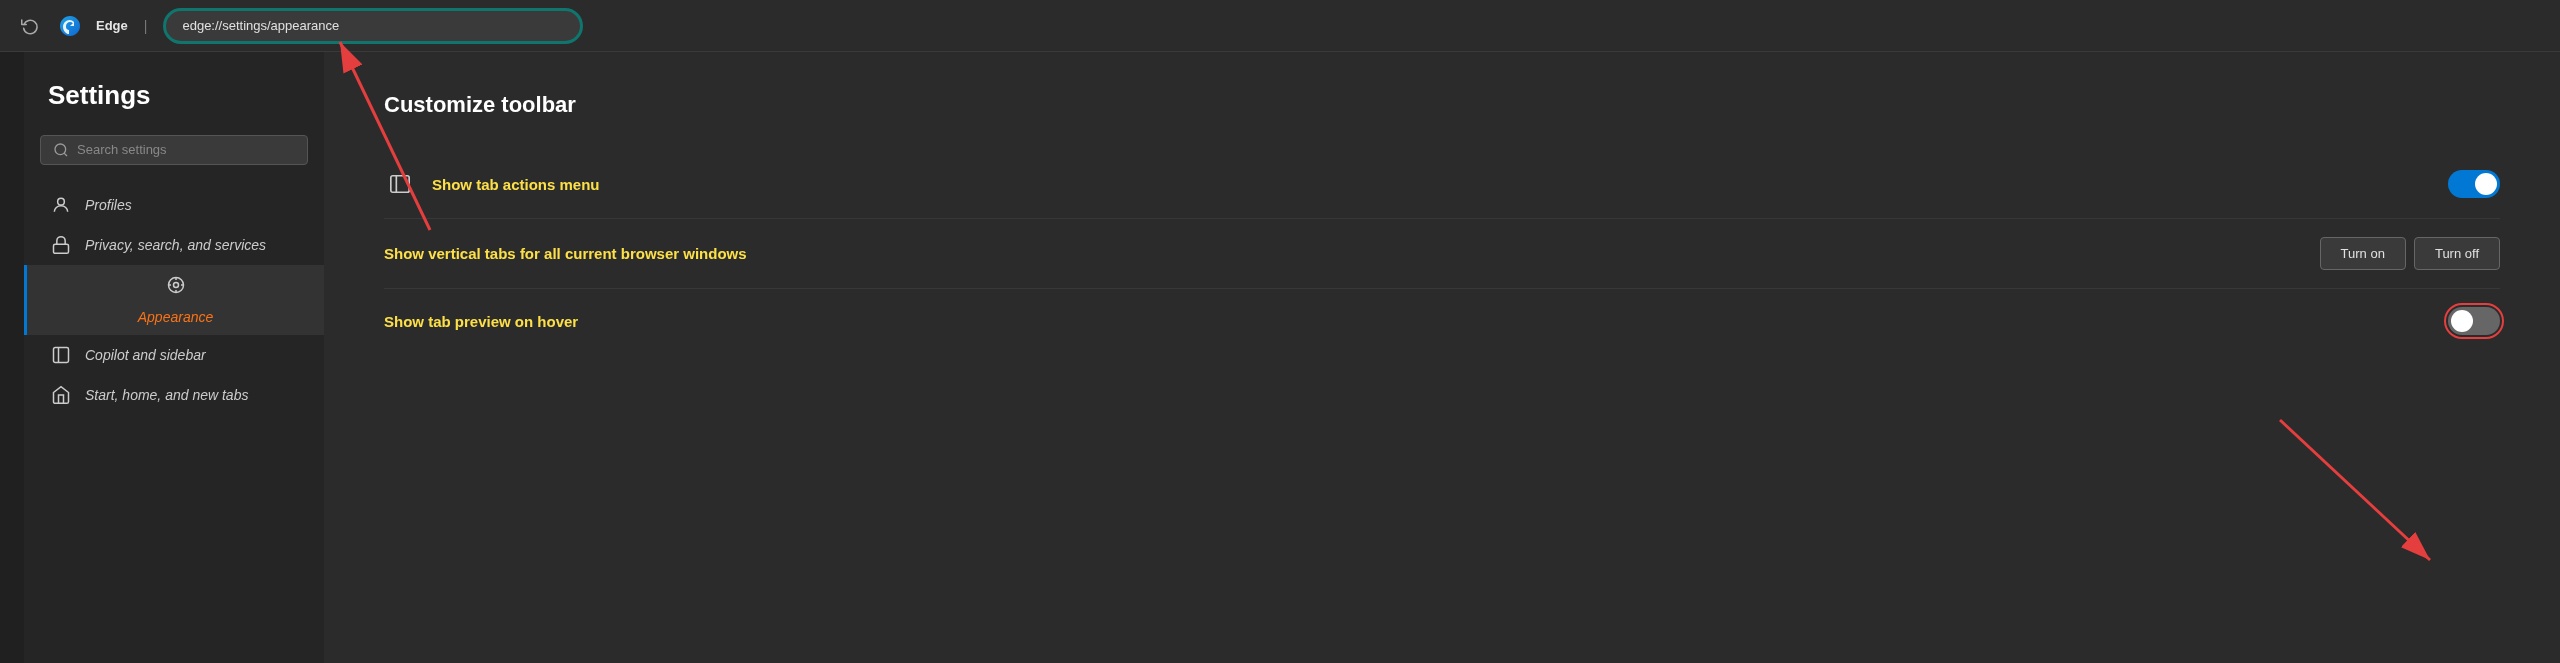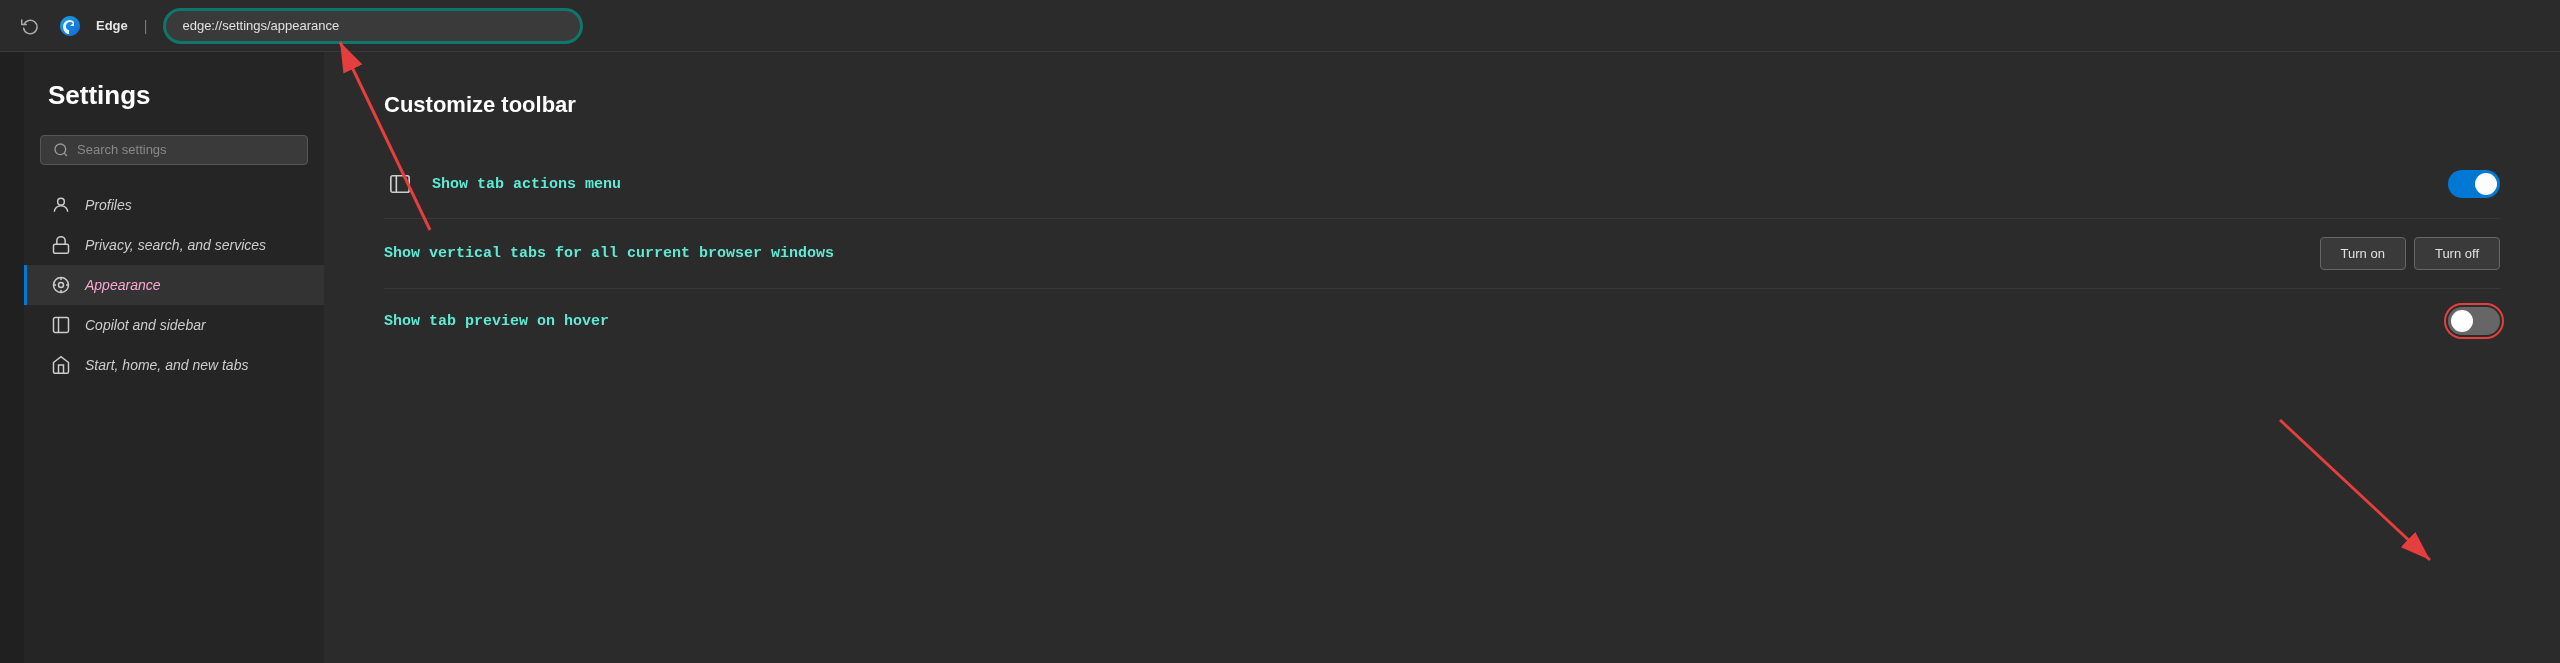--- a/index.html
+++ b/index.html
@@ -142,21 +142,22 @@
       color: #ccc;
       font-size: 14px;
       border-left: 3px solid transparent;
       transition: background 0.15s;
       font-style: italic;
     }
 
     .sidebar-item.active {
       background: #333;
       border-left: 3px solid #0078d4;
-      color: #f9a8d4;
+      color: #f97316;
+      flex-direction: column;
     }
 
     .sidebar-item-icon {
       width: 20px;
       height: 20px;
       display: flex;
       align-items: center;
       justify-content: center;
       color: #ccc;
       flex-shrink: 0;
@@ -197,23 +198,22 @@
       align-items: center;
       justify-content: center;
       margin-right: 16px;
       flex-shrink: 0;
       color: #ccc;
     }
 
     .setting-label {
       font-size: 15px;
       font-weight: 600;
-      color: #5eead4;
+      color: #fde047;
       flex: 1;
-      font-family: Liberation Mono, monospace;
     }
 
     
     .toggle {
       position: relative;
       width: 52px;
       height: 28px;
       flex-shrink: 0;
     }
 

